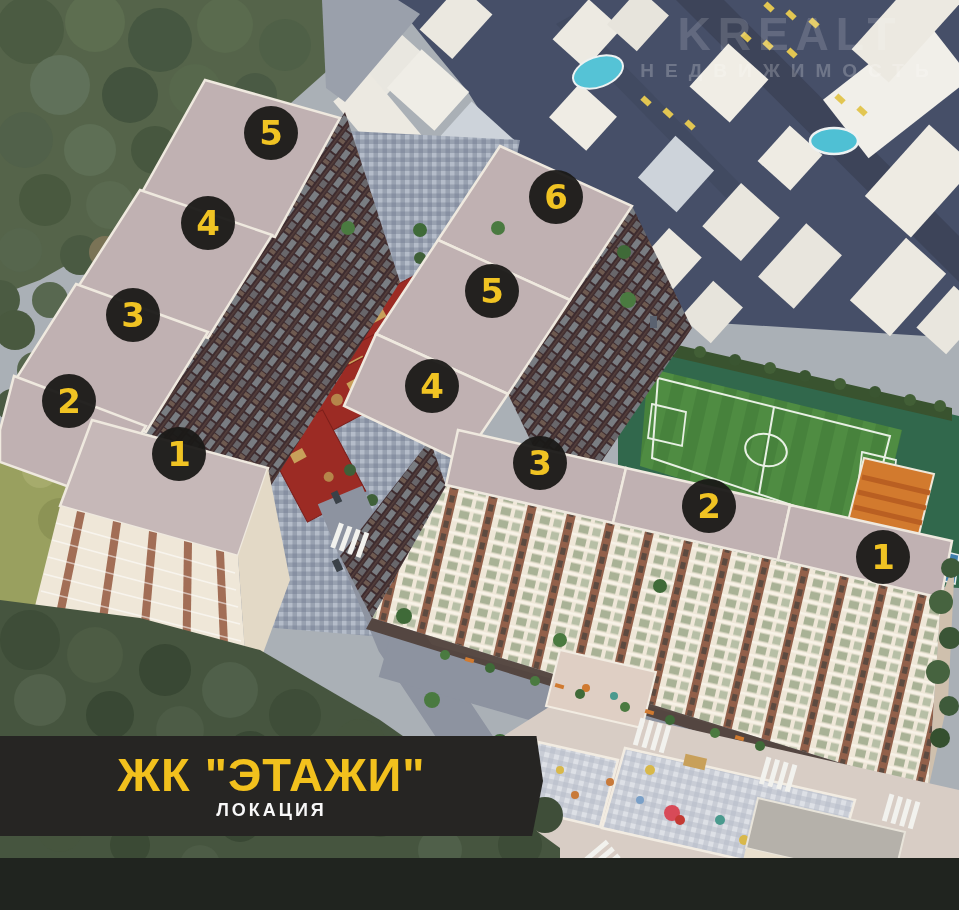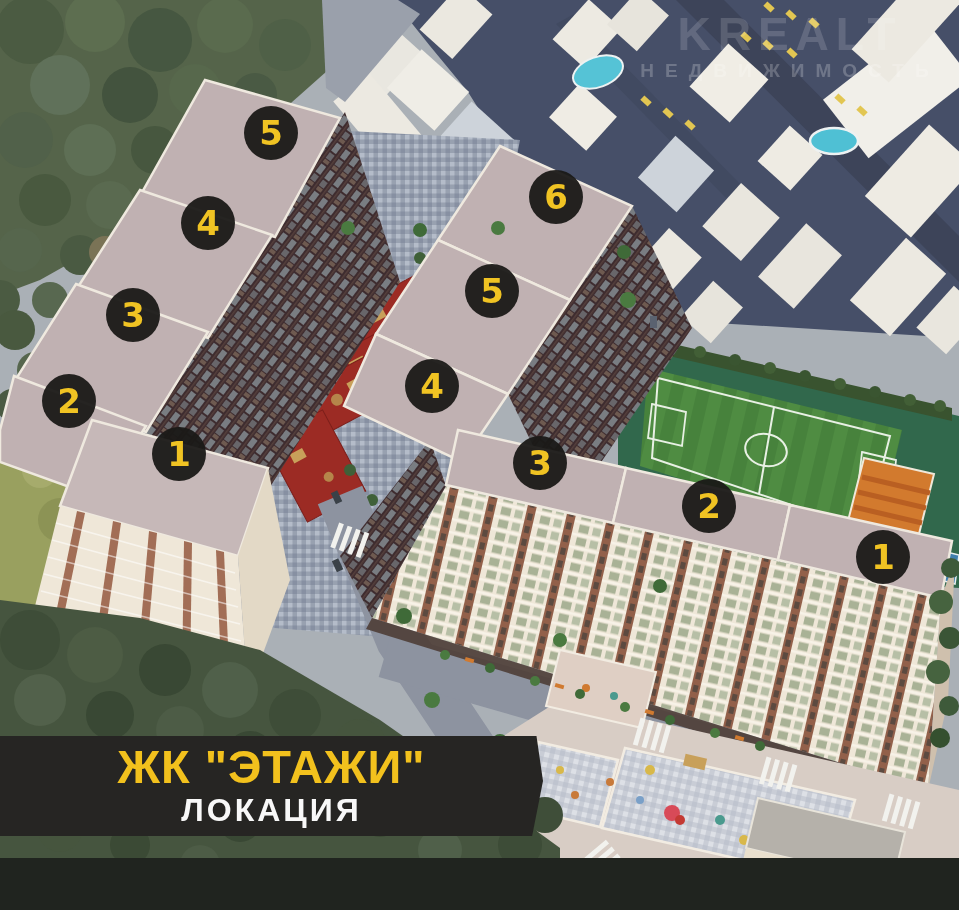--- a/index.html
+++ b/index.html
@@ -13,21 +13,21 @@
   #wm2{font-size:19px;font-weight:bold;letter-spacing:11px;opacity:.22;margin-top:2px;}
   
   #markers{position:absolute;left:0;top:0;width:100%;height:100%;z-index:7;}
   .marker{position:absolute;border-radius:50%;display:flex;align-items:center;justify-content:center;
           font-weight:bold;font-family:"DejaVu Sans","Liberation Sans",sans-serif;}
   
   #banner{position:absolute;z-index:9;left:0;top:736px;width:543px;height:100px;
           clip-path:polygon(0 0,98.8% 0,100% 45%,98% 100%,0 100%);
           display:flex;flex-direction:column;align-items:center;justify-content:center;}
   #banner-title{font-size:47px;font-weight:bold;letter-spacing:1px;line-height:1.02;}
-  #banner-subtitle{font-size:32px;font-weight:bold;letter-spacing:3px;margin-top:2px;}
+  #banner-subtitle{font-size:18px;font-weight:bold;letter-spacing:3px;margin-top:2px;}
 </style>
 </head>
 <body>
 
 <div id="scene">
 
 <svg id="scenery" width="959" height="910" viewBox="0 0 959 910">
   <defs>
     <pattern id="patCream" width="40" height="13" patternUnits="userSpaceOnUse" patternTransform="rotate(13)">
       <rect width="40" height="13" fill="#efe7d8"></rect>

